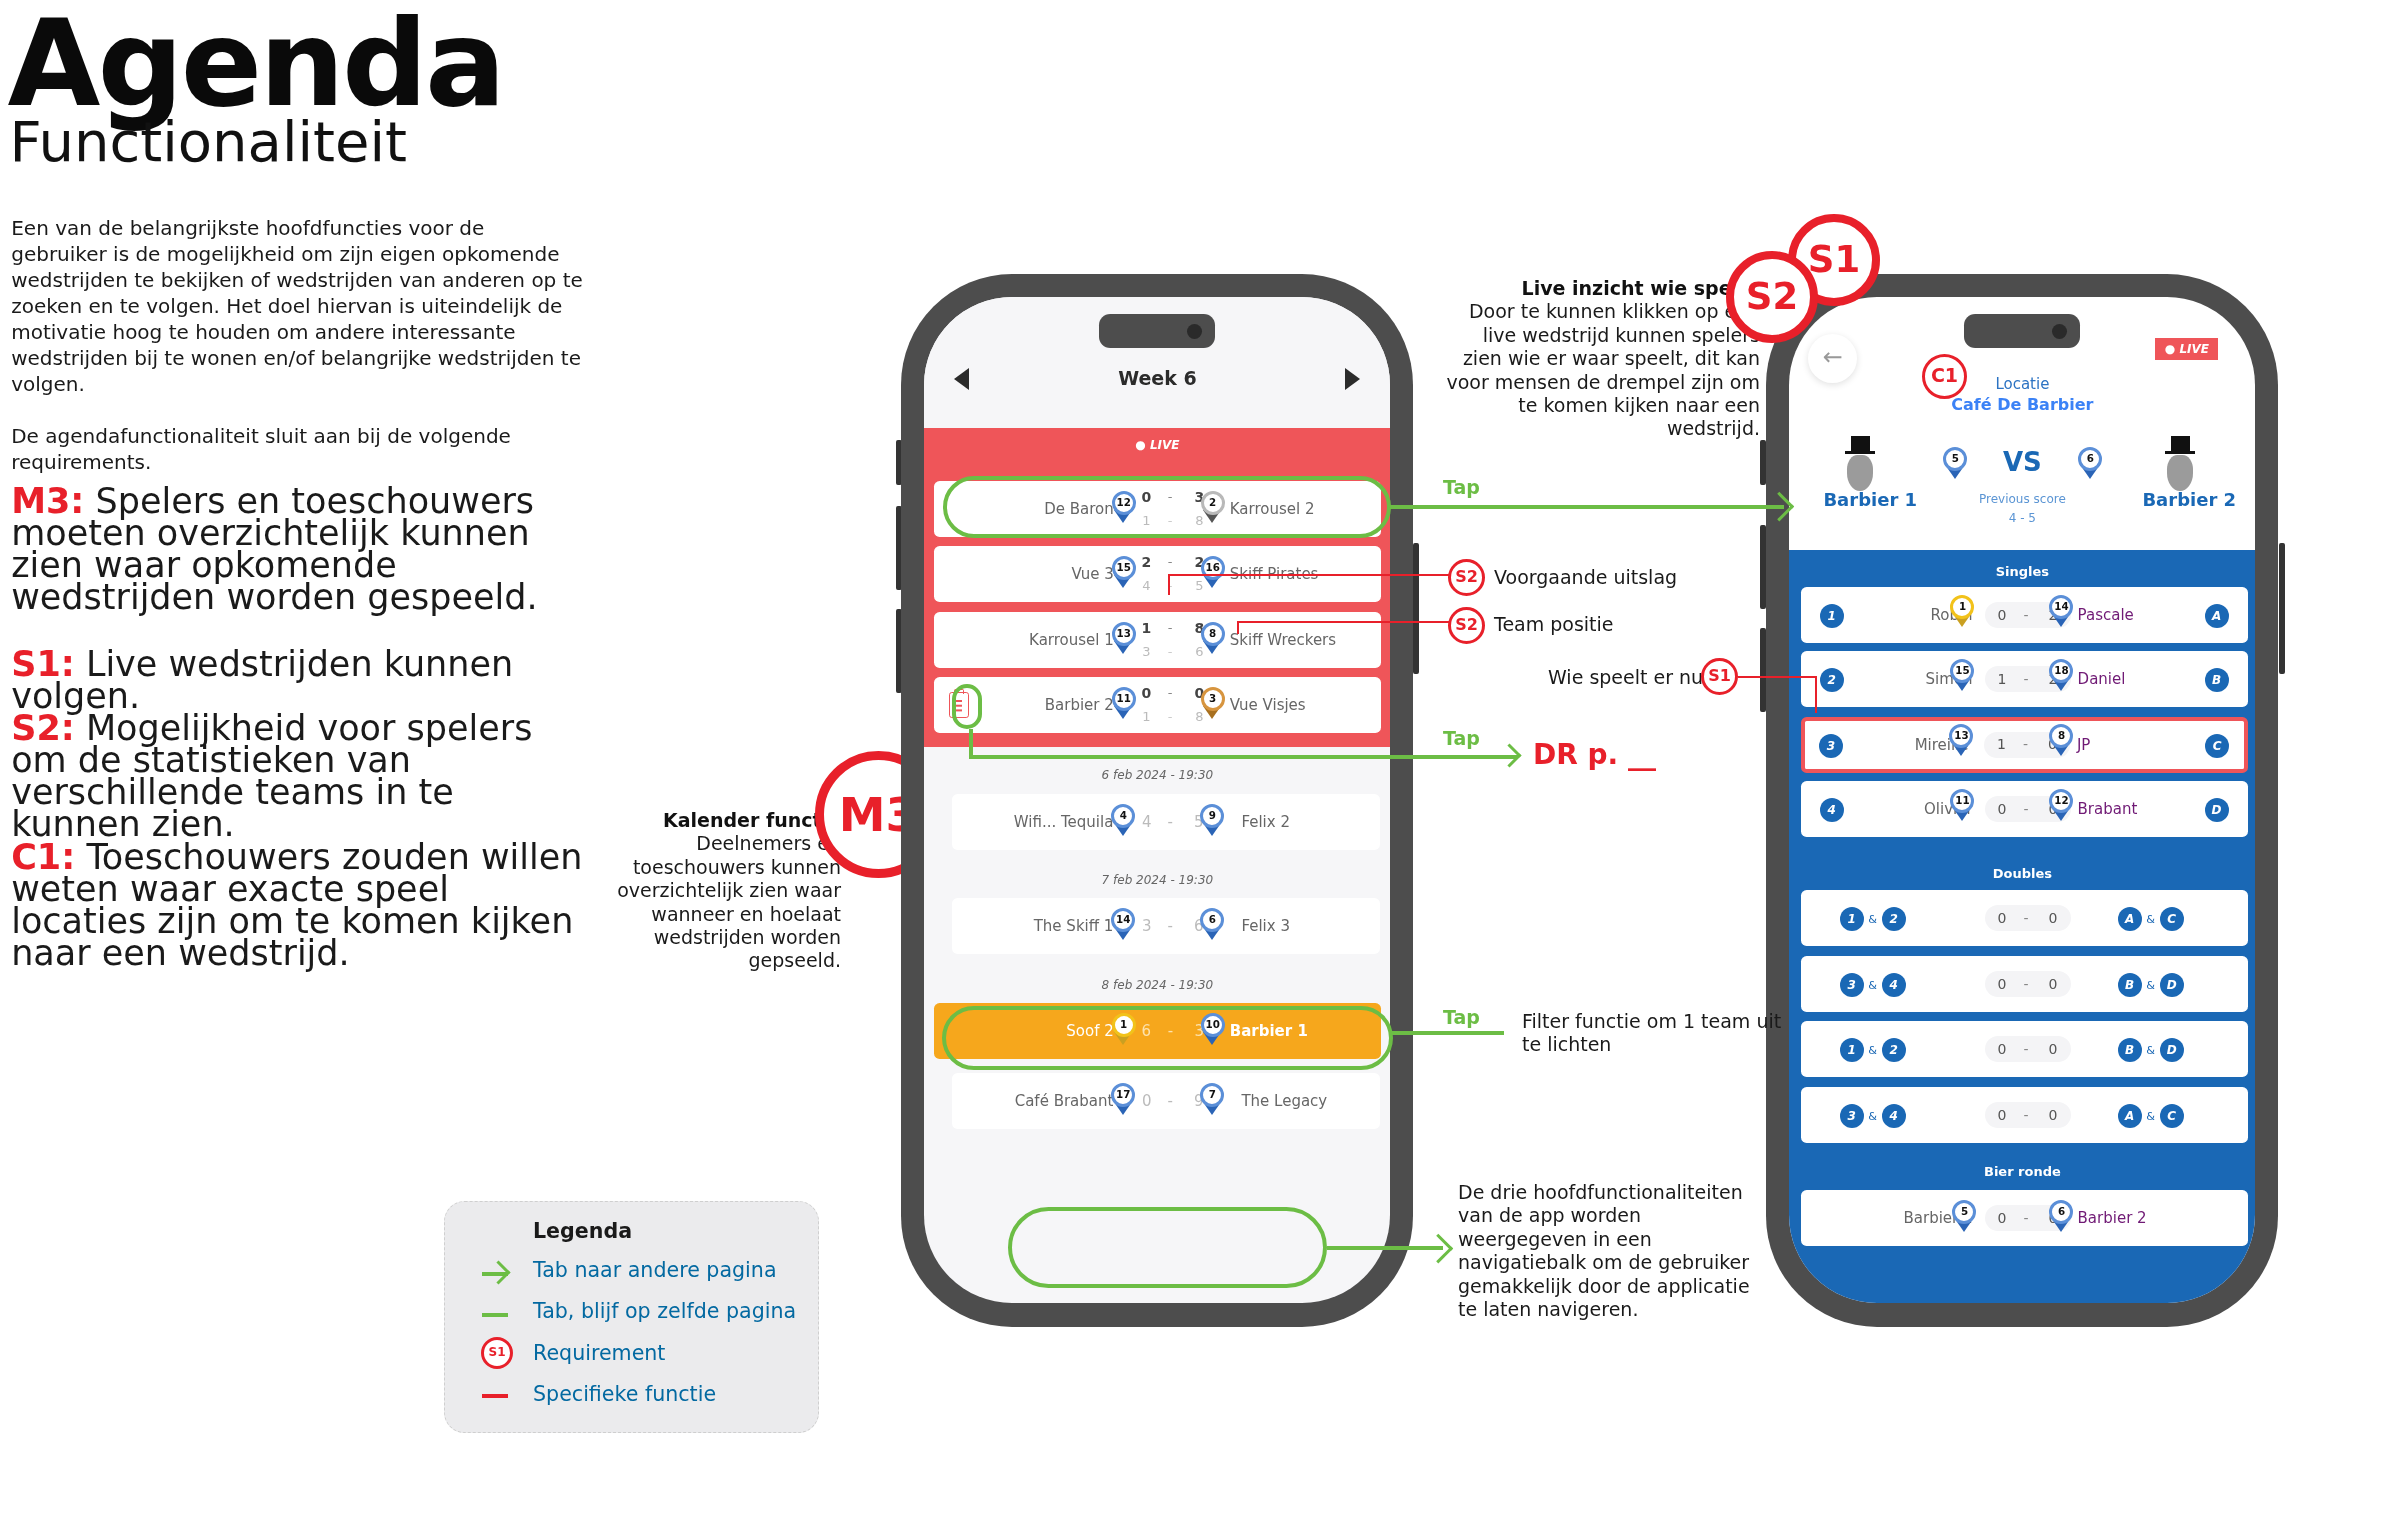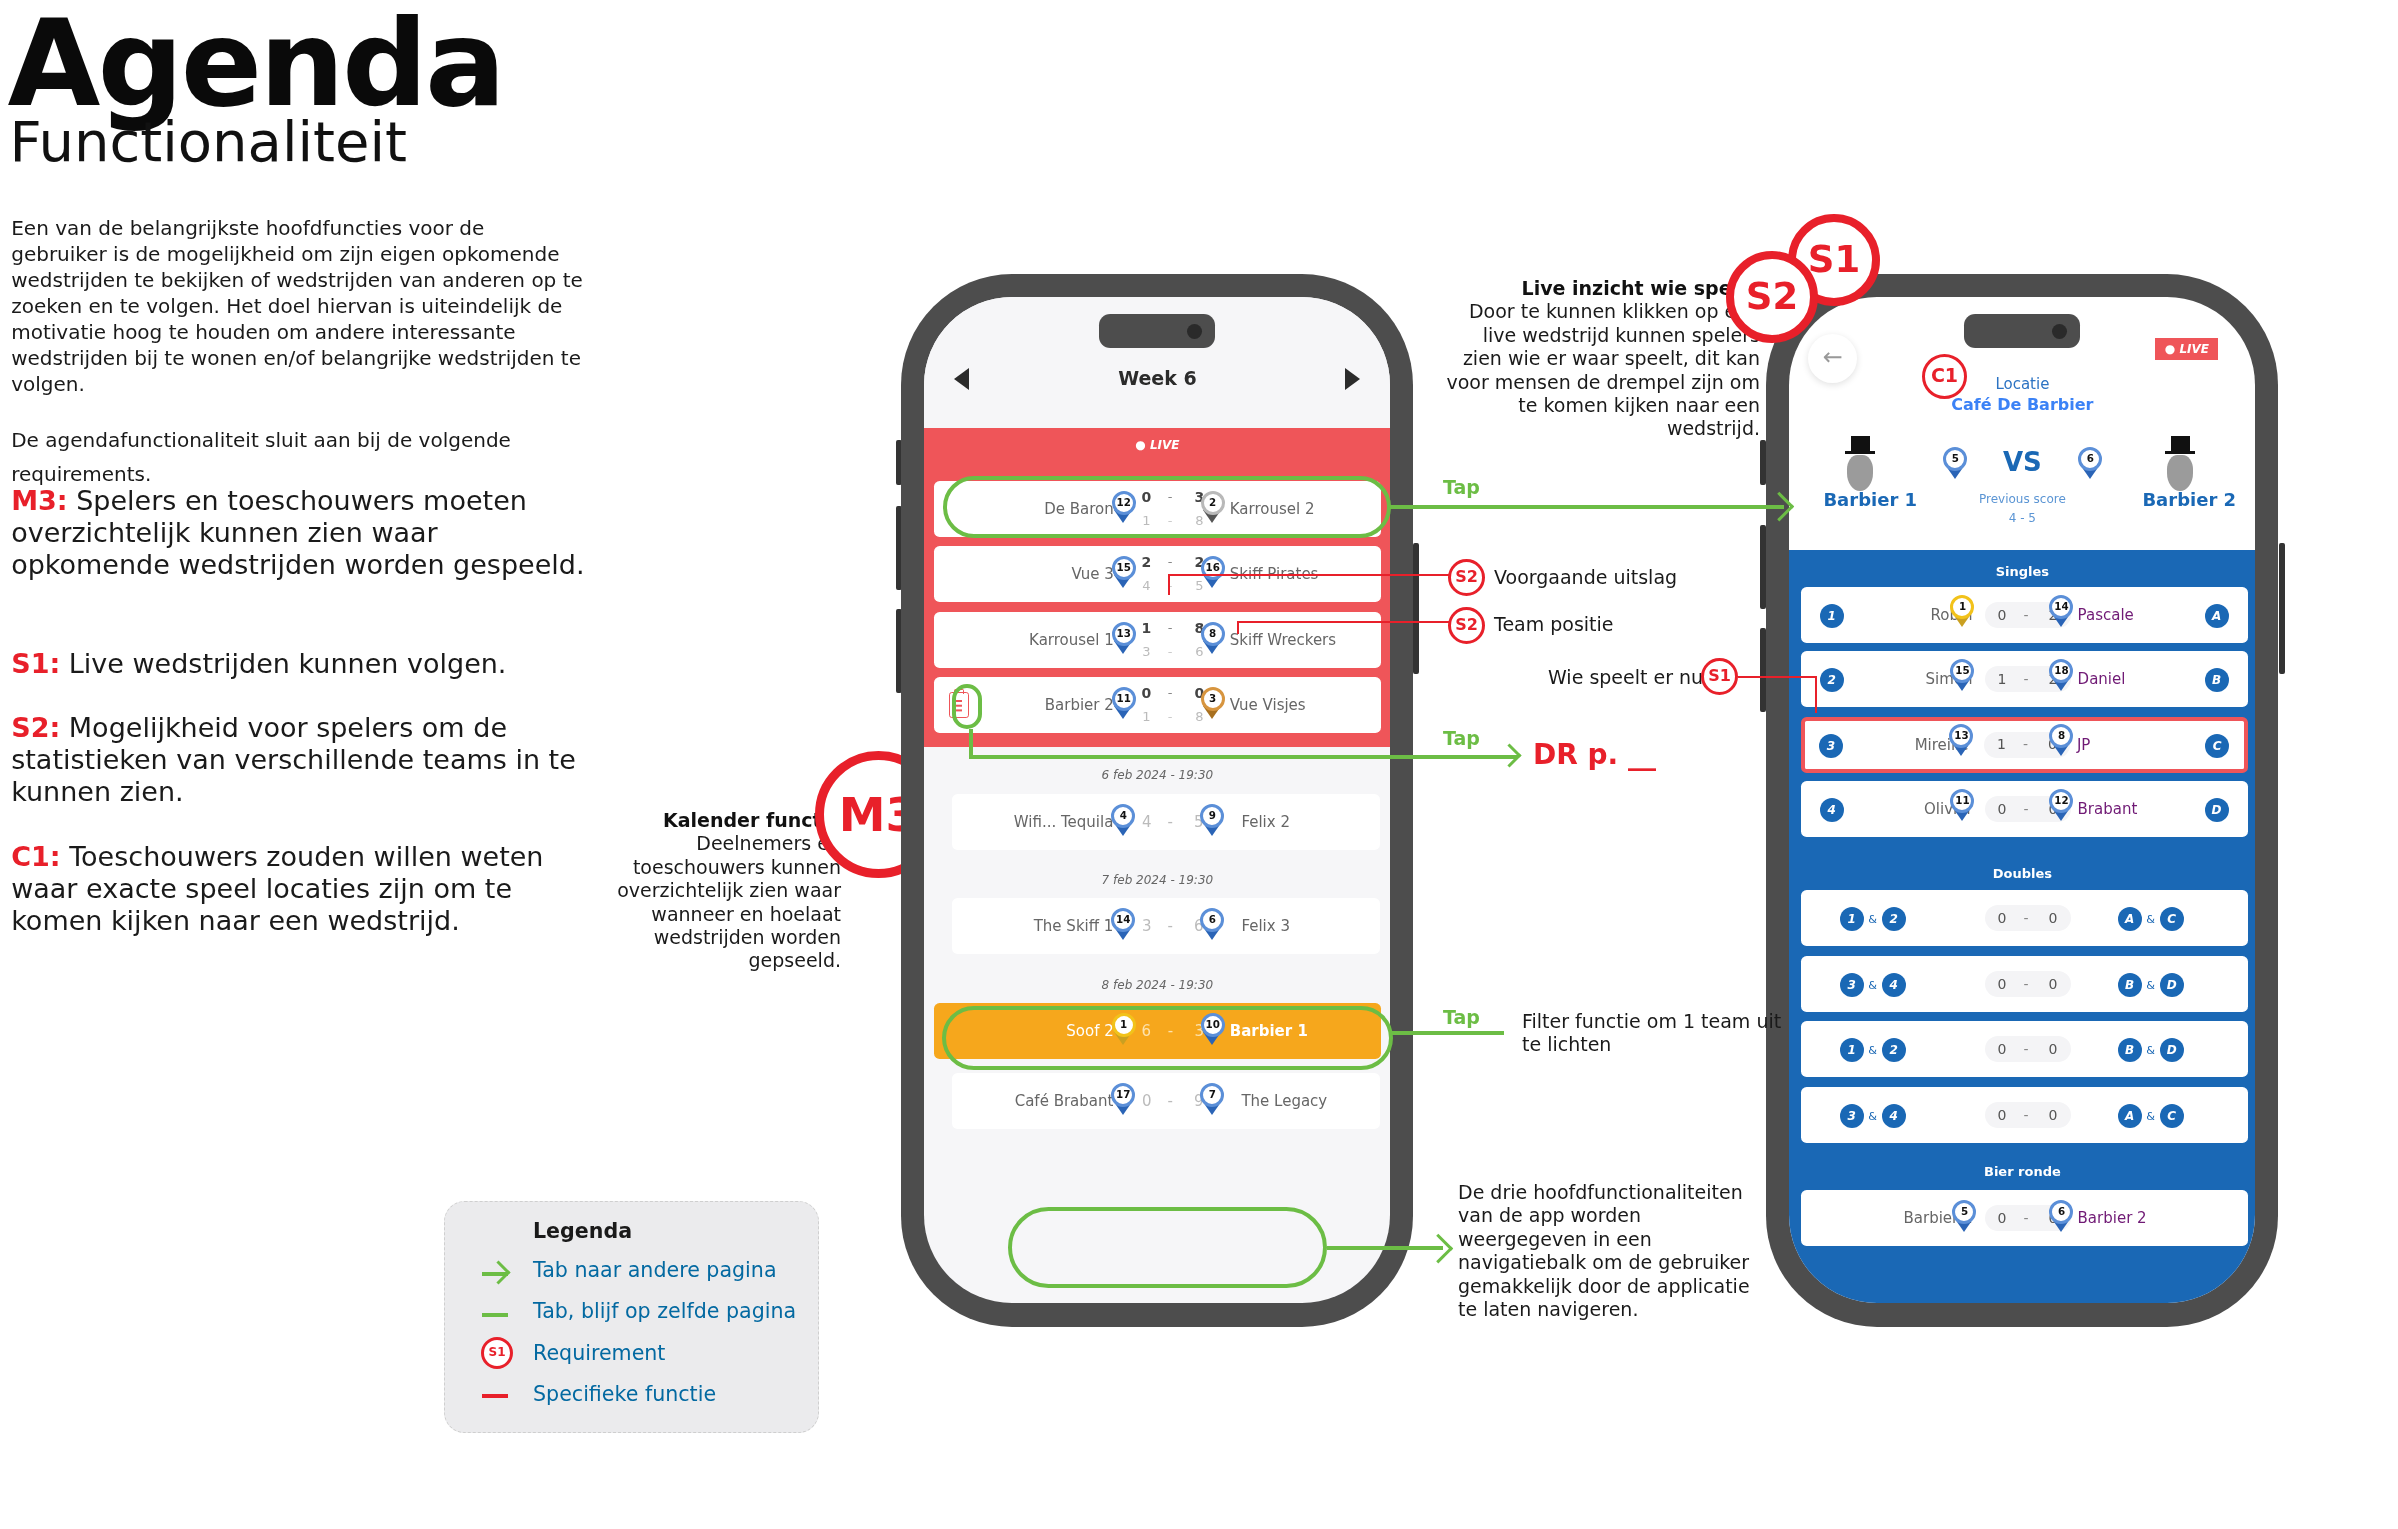--- a/index.html
+++ b/index.html
@@ -4,22 +4,22 @@
 <style>
   * { box-sizing: border-box; margin: 0; padding: 0; }
   html, body { width: 2399px; height: 1529px; background: #ffffff; overflow: hidden; }
   body { position: relative; font-family: "DejaVu Sans", "Liberation Sans", sans-serif; color: #1a1a1a; }
   .abs { position: absolute; }
 
   
   .title { left: 7.5px; top: 3.7px; font-size: 120px; font-weight: bold; letter-spacing: -2.8px; line-height: 1; color: #0a0a0a; }
   .subtitle { left: 9.4px; top: 114px; font-size: 56px; font-weight: normal; line-height: 1; color: #111; }
   .intro { left: 11.2px; top: 215px; width: 572px; font-size: 20px; line-height: 26px; color: #1a1a1a; }
-  .intro2 { left: 11.2px; top: 423px; width: 572px; font-size: 20px; line-height: 34px; color: #1a1a1a; }
-  .req { left: 11.2px; width: 581px; font-size: 27px; line-height: 32px; color: #1a1a1a; }
+  .intro2 { left: 11.2px; top: 423px; width: 572px; font-size: 20px; line-height: 26px; color: #1a1a1a; }
+  .req { left: 11.2px; width: 581px; font-size: 35px; line-height: 32px; color: #1a1a1a; }
   .req b { color: #e8202a; font-weight: bold; }
 
   
   .phone { width: 512px; height: 1053px; background: #4d4d4d; border-radius: 111px; }
   .screen { position: absolute; left: 23.4px; top: 23.4px; width: 466px; height: 1006px; border-radius: 88px; overflow: hidden; background: #f6f6f8; }
   .notch { position: absolute; top: 17px; left: 50%; margin-left: -58px; width: 116px; height: 34px; background: #4d4d4d; border-radius: 11.2px; z-index: 5; }
   .notch::after { content: ""; position: absolute; right: 13px; top: 9.4px; width: 15px; height: 15px; border-radius: 50%; background: #2a2a2a; }
   .side-btn { position: absolute; width: 5.6px; background: #333; border-radius: 1.9px; }
 
   

